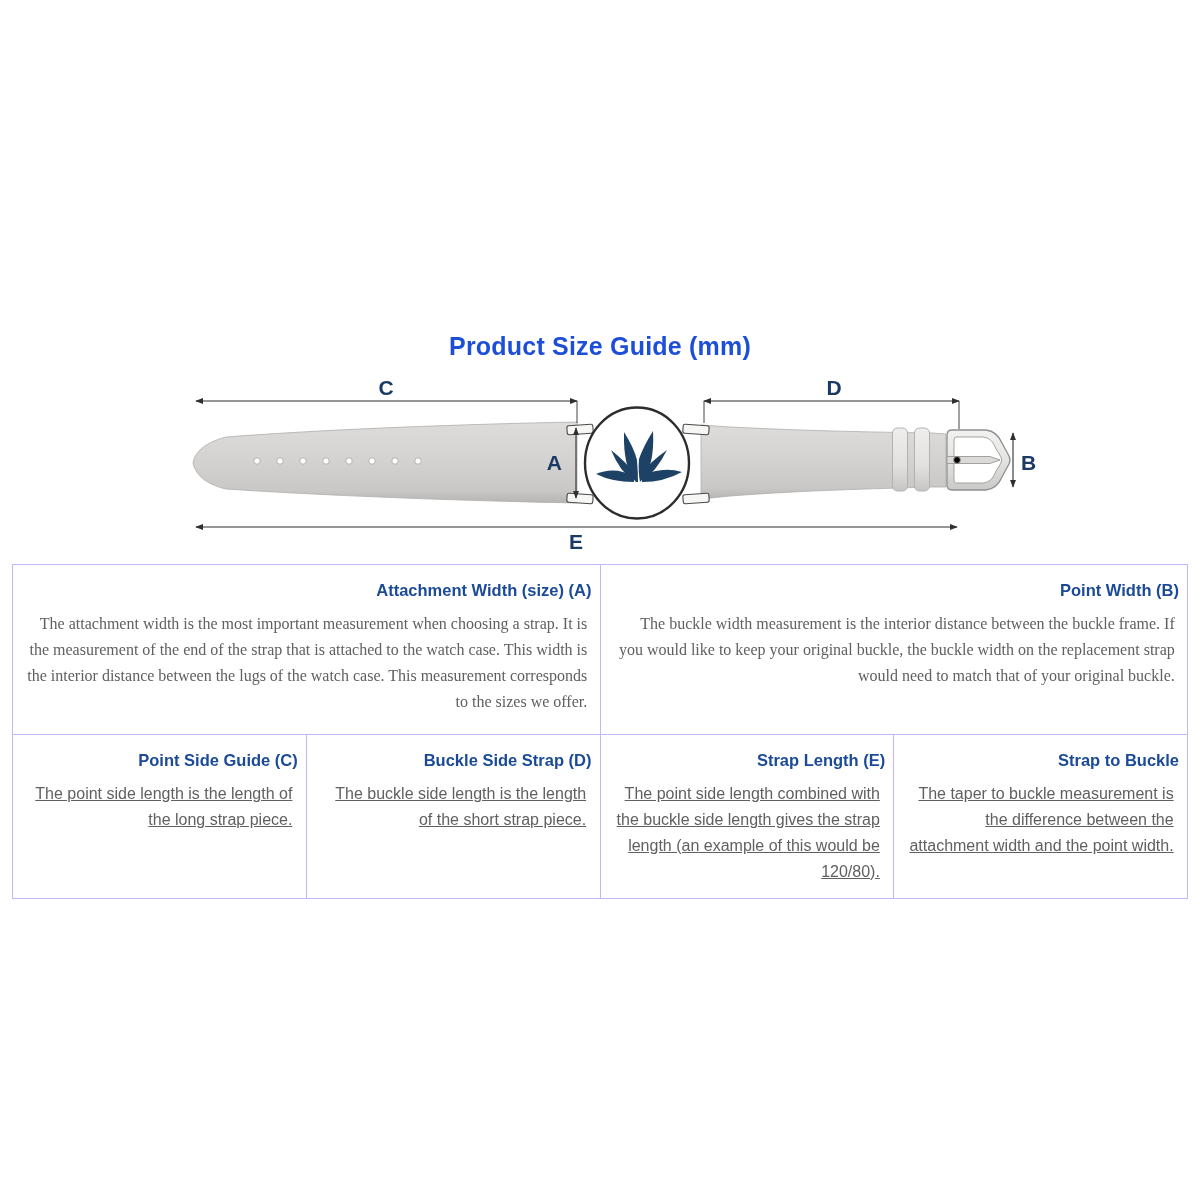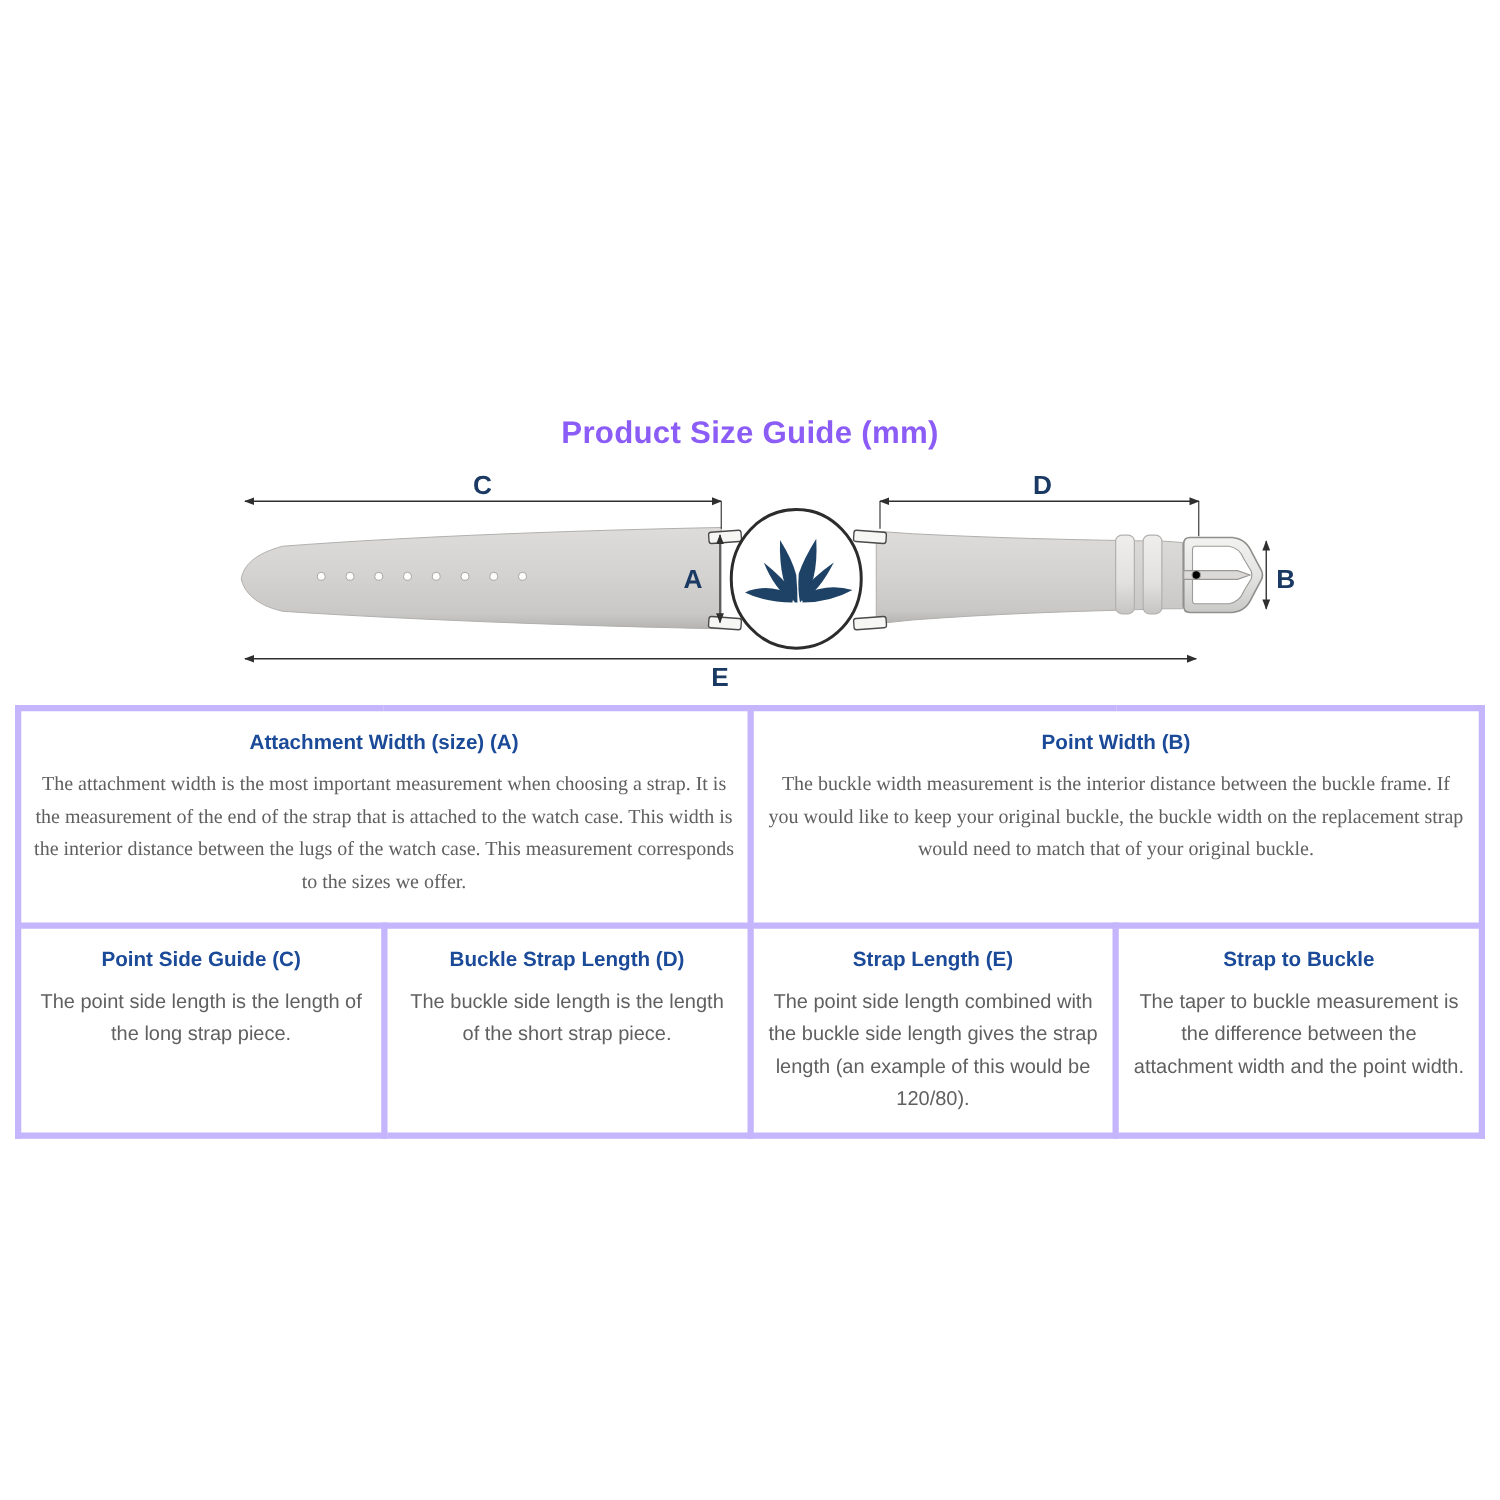--- a/index.html
+++ b/index.html
@@ -7,53 +7,53 @@
     width:1200px; height:1200px;
     background:#ffffff;
     overflow:hidden;
     font-family:"Liberation Sans", sans-serif;
   }
   .page{ padding-top:331px; }
   .title{
     text-align:center;
     font-size:25px;
     font-weight:bold;
-    color:#8b5cf6;
+    color:#1d4ed8;
     line-height:30px;
     letter-spacing:0.2px;
   }
   .diagram{ display:block; margin-top:12px; }
   .guide-table{
     width:1176px;
     margin:1px auto 0 auto;
     border-collapse:collapse;
     table-layout:fixed;
   }
   .guide-table td{
-    border:5px solid #c4b5fd;
+    border:1px solid #c4b5fd;
     vertical-align:top;
     padding:13px 8px 6px 8px;
-    text-align:center;
+    text-align:right;
   }
   .guide-table tr.row1 td{ height:150px; }
   .guide-table tr.row2 td{ height:144px; }
   .cell-header{
     font-size:16.5px;
     font-weight:bold;
     color:#1b4a98;
     margin-bottom:9px;
     line-height:24px;
   }
   .cell-body{
     font-size:16px;
     color:#606060;
     line-height:26px;
   }
   .w-wide{ max-width:562px; margin:0 auto;font-family:Liberation Serif, serif; }
-  .w-narrow{ max-width:266px; margin:0 auto; }
+  .w-narrow{ max-width:266px; margin:0 auto;text-decoration:underline; }
   .mlabel{
     font-weight:bold;
     font-size:21px;
     font-family:"Liberation Sans", sans-serif;
   }
 </style>
 </head>
 <body>
 
 <div class="page">
@@ -164,21 +164,21 @@
         <div class="cell-header">Point Width (B)</div>
         <div class="cell-body w-wide">The buckle width measurement is the interior distance between the buckle frame. If you would like to keep your original buckle, the buckle width on the replacement strap would need to match that of your original buckle.</div>
       </td>
     </tr>
     <tr class="row2">
       <td>
         <div class="cell-header">Point Side Guide (C)</div>
         <div class="cell-body w-narrow">The point side length is the length of the long strap piece.</div>
       </td>
       <td>
-        <div class="cell-header">Buckle Strap Length (D)</div>
+        <div class="cell-header">Buckle Side Strap (D)</div>
         <div class="cell-body w-narrow">The buckle side length is the length of the short strap piece.</div>
       </td>
       <td>
         <div class="cell-header">Strap Length (E)</div>
         <div class="cell-body w-narrow">The point side length combined with the buckle side length gives the strap length (an example of this would be 120/80).</div>
       </td>
       <td>
         <div class="cell-header">Strap to Buckle</div>
         <div class="cell-body w-narrow">The taper to buckle measurement is the difference between the attachment width and the point width.</div>
       </td>

